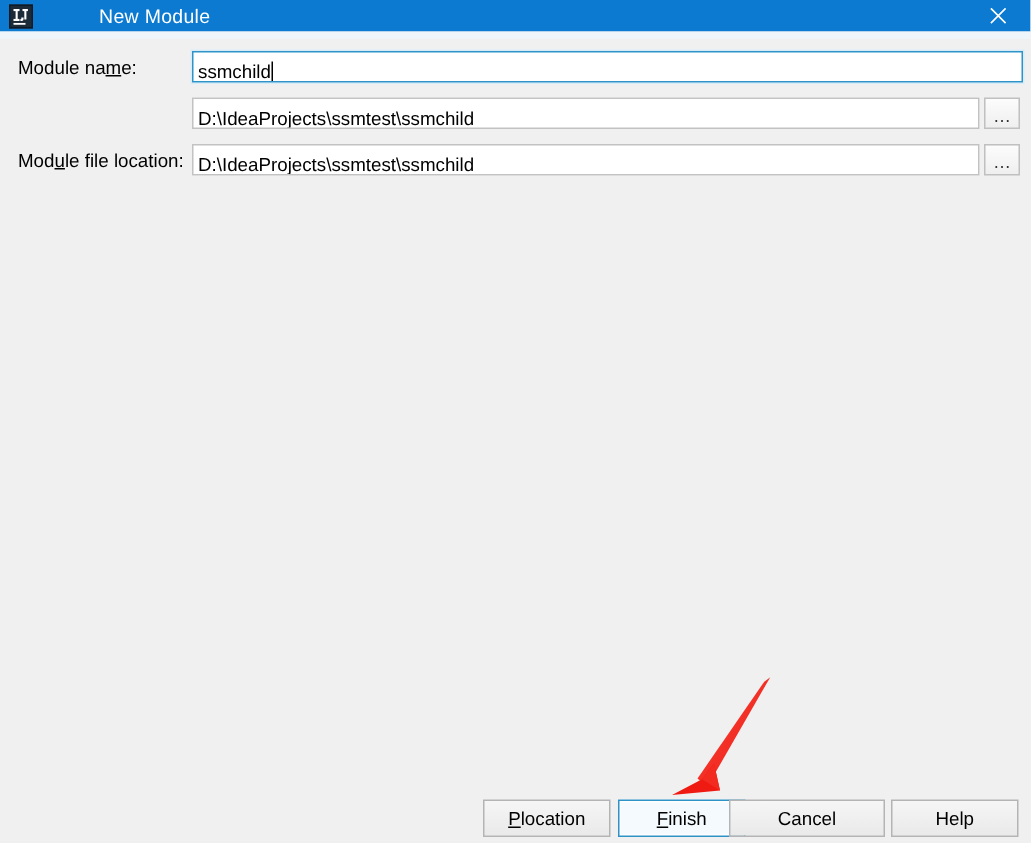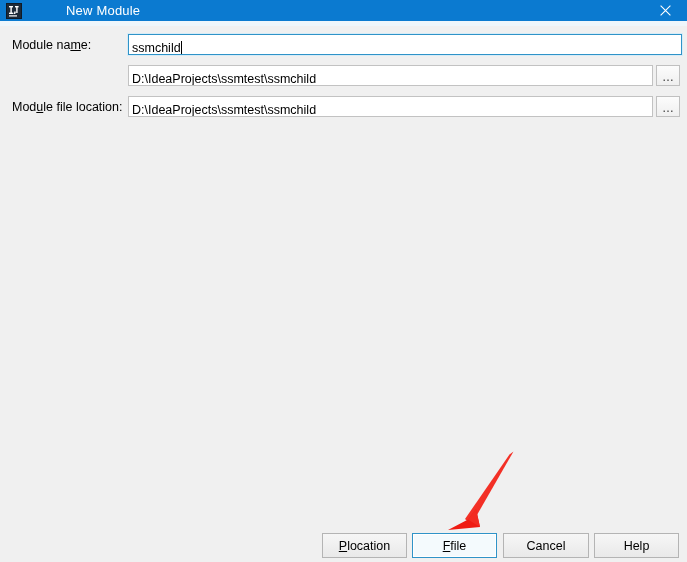--- a/index.html
+++ b/index.html
@@ -241,23 +241,23 @@
 
 <div class="buttonbar">
   <div class="btn" style="left:322px; width:85px;">
       <span></span>
       <span class="mn">P</span>
       <span>location</span>
     </div>
   <div class="btn default" style="left:412px; width:85px;">
       <span></span>
       <span class="mn">F</span>
-      <span>file</span>
-    </div>
-  <div class="btn" style="left:503px; width:86px;">
+      <span>inish</span>
+    </div>
+  <div class="btn" style="left:486px; width:104px;">
       <span>Cancel</span>
       <span class="mn"></span>
       <span></span>
     </div>
   <div class="btn" style="left:594px; width:85px;">
       <span>Help</span>
       <span class="mn"></span>
       <span></span>
     </div>
 </div>

